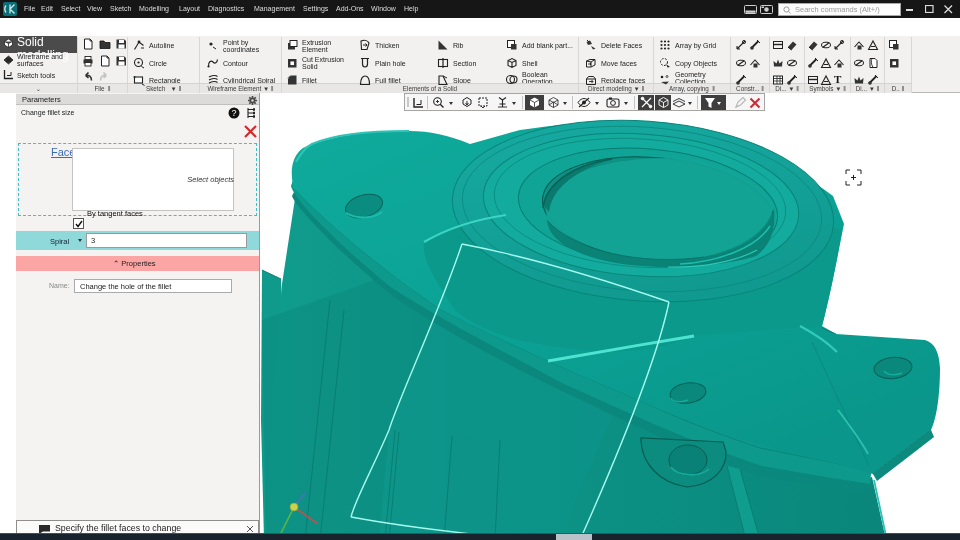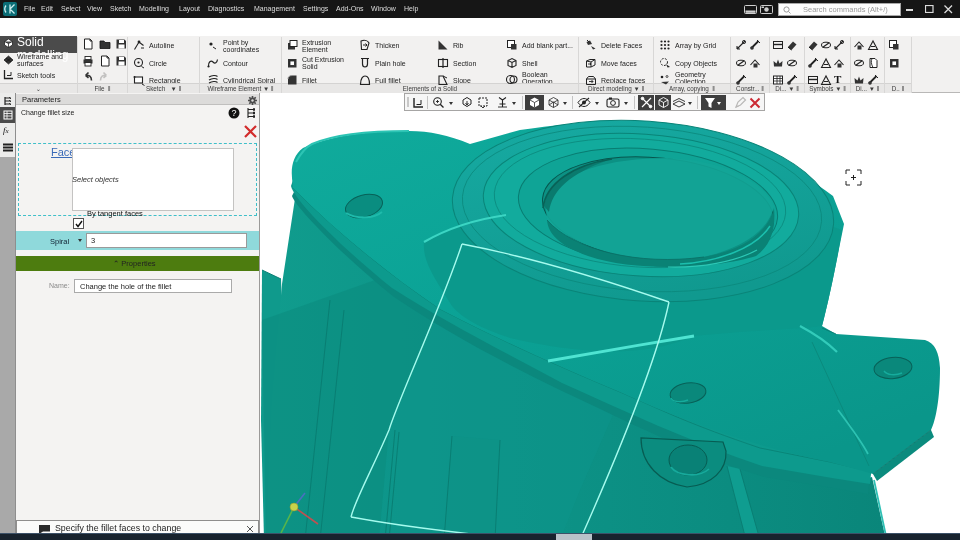--- a/index.html
+++ b/index.html
@@ -1,21 +1,21 @@
 <!DOCTYPE html>
 <html><head>
 <meta charset="utf-8">
 <style>
 *{margin:0;padding:0;box-sizing:border-box}
 html,body{width:960px;height:540px;overflow:hidden;font-family:"Liberation Sans",sans-serif;background:#fff}
 #stage{position:relative;width:960px;height:540px}
 .abs{position:absolute}
 #menubar{left:0;top:0;width:960px;height:18px;background:#161616;color:#dedede}
 #menubar .mi{position:absolute;top:5px;font-size:7px}
-#search{position:absolute;left:778px;top:2.5px;width:123px;height:13px;background:#fdfdfd;border:1px solid #a8a8a8;color:#9a9a9a;font-size:7.5px;line-height:12px;padding-left:24px}
+#search{position:absolute;left:778px;top:2.5px;width:123px;height:13px;background:#fdfdfd;border:1px solid #a8a8a8;color:#9a9a9a;font-size:7.5px;line-height:12px;padding-left:16px}
 #tabbar{left:0;top:18px;width:960px;height:18px;background:#8d8d8d}
 #tabhome{position:absolute;left:0;top:0;width:33px;height:18px;background:#161616}
 #tab1{position:absolute;left:33px;top:0;width:103px;height:18px;background:#3d3d3d;color:#eee;font-size:7.5px;line-height:18px;padding-left:19px}
 #ribbon{left:0;top:36px;width:960px;height:57px;background:#f2f1f0;border-bottom:1px solid #b9b8b7}
 .rlbl{position:absolute;top:47px;height:10px;left:0;background:#e8e7e6;border-top:1px solid #d4d3d2;color:#3a3a3a;font-size:6.3px;text-align:center;line-height:10px;white-space:nowrap;overflow:hidden}
 .rsep{position:absolute;top:1px;width:1px;height:56px;background:#d8d7d6}
 .ri{position:absolute;font-size:7px;color:#1c1c1c;white-space:nowrap;line-height:7.4px}
 .icn{position:absolute}
 #sidestrip{left:0;top:93px;width:16px;height:440px;background:#a9a9a9;border-right:1px solid #8e8e8e}
 #panel{left:16px;top:93px;width:244px;height:440px;background:#f4f3f2;border-right:1px solid #9b9a99;font-size:7px;color:#222}
@@ -615,36 +615,20 @@
         <use href="#g5"></use>
       </svg>
   <svg class="isvg" style="left:888px;top:3px" width="12" height="12">
         <use href="#s-blank"></use>
       </svg>
   <svg class="isvg" style="left:888px;top:20.5px" width="12" height="12">
         <use href="#s-cut"></use>
       </svg>
 </div>
 
-<div class="abs" id="sidestrip">
-  <div class="abs" style="left:0;top:0;width:15px;height:64px;background:#ececeb"></div>
-  <div class="abs" style="left:0;top:14px;width:15px;height:16px;background:#4b4b4b"></div>
-  <svg class="abs" style="left:3px;top:3px" width="10" height="10" fill="none" stroke="#222">
-        <path d="M2,1 L2,9 M2,2 L8,2 M2,5 L8,5 M2,8 L8,8" stroke-width="1.2"></path>
-        <path d="M6,1 L8,3 M6,4 L8,6 M6,7 L8,9" stroke-width="0.8"></path>
-      </svg>
-  <svg class="abs" style="left:3px;top:17px" width="10" height="10" fill="none" stroke="#fff">
-        <rect x="1" y="1" width="8" height="8" stroke-width="1"></rect>
-        <path d="M1,3.5 L9,3.5 M1,6 L9,6 M4,1 L4,9" stroke-width="0.8"></path>
-      </svg>
-  <div class="abs" style="left:3px;top:32px;font-size:9px;font-style:italic;color:#111;font-family:'Liberation Serif',serif">f<span style="font-size:7px">x</span></div>
-  <svg class="abs" style="left:3px;top:50px" width="10" height="9">
-        <path d="M0,1.5 H10 M0,4.5 H10 M0,7.5 H10" stroke="#222" stroke-width="2"></path>
-      </svg>
-</div>
 
 <div class="abs" id="panel">
   <div id="panelhdr">Parameters</div>
   <svg class="abs" style="left:232px;top:2.5px" width="9" height="9">
         <circle cx="4.5" cy="4.5" r="3" fill="#4a4a4a"></circle>
         <circle cx="4.5" cy="4.5" r="1.2" fill="#dcdbda"></circle>
         <g stroke="#4a4a4a" stroke-width="1.6">
           <path d="M4.5,0 V2 M4.5,7 V9 M0,4.5 H2 M7,4.5 H9 M1.3,1.3 L2.6,2.6 M6.4,6.4 L7.7,7.7 M7.7,1.3 L6.4,2.6 M2.6,6.4 L1.3,7.7"></path>
         </g>
       </svg>
@@ -656,31 +640,31 @@
   <svg class="abs" style="left:230px;top:14px" width="11" height="12" fill="none" stroke="#222">
         <path d="M2,1 L2,11 M2,2.5 L8,2.5 M2,6 L8,6 M2,9.5 L8,9.5" stroke-width="1.1"></path>
         <path d="M8,1.2 L8,3.8 M8,4.7 L8,7.3 M8,8.2 L8,10.8" stroke-width="2"></path>
       </svg>
   <svg class="abs" style="left:227px;top:31px" width="15" height="15">
         <path d="M2,2 L13,13 M13,2 L2,13" stroke="#d22b2b" stroke-width="2.2"></path>
       </svg>
   <div class="abs" style="left:2px;top:50px;width:239px;height:73px;border:1px dashed #3fbfc9"></div>
   <div class="abs" style="left:35px;top:53px;font-size:11px;color:#3a6ab8;text-decoration:underline">Faces</div>
   <div class="abs" style="left:56px;top:55px;width:162px;height:63px;background:#fff;border:1px solid #c4c3c2"></div>
-  <div class="abs" style="left:56px;top:82px;width:162px;text-align:left;font-size:7.5px;font-style:italic;color:#333">Select objects</div>
+  <div class="abs" style="left:56px;top:82px;width:162px;text-align:right;font-size:7.5px;font-style:italic;color:#333">Select objects</div>
   <div class="abs" style="left:57px;top:125px;width:11px;height:11px;background:#fff;border:1px solid #555"></div>
   <svg class="abs" style="left:58px;top:126px" width="10" height="10">
         <path d="M2,5 L4,7.5 L8,2" fill="none" stroke="#111" stroke-width="1.4"></path>
       </svg>
   <div class="abs" style="left:71px;top:116px;font-size:7.5px;color:#111">By tangent faces</div>
   <div class="abs" style="left:0;top:138px;width:243px;height:19px;background:#8fd9db"></div>
   <div class="abs" style="left:34px;top:143.5px;font-size:7.5px;color:#123">Spiral</div>
   <span class="caret abs" style="left:62px;top:146px"></span>
   <div class="abs" style="left:70px;top:140px;width:161px;height:15px;background:#fff;border:1px solid #9a9a9a;font-size:7.5px;line-height:13px;padding-left:4px">3</div>
-  <div class="abs" style="left:0;top:163px;width:243px;height:15px;background:#4d7c0f;font-size:7.5px;color:#222;line-height:15px"><span style="margin-left:97px">⌃ Properties</span></div>
+  <div class="abs" style="left:0;top:163px;width:243px;height:15px;background:#fca5a5;font-size:7.5px;color:#222;line-height:15px"><span style="margin-left:97px">⌃ Properties</span></div>
   <div class="abs" style="left:33px;top:189px;font-size:7px;color:#8a8a8a">Name:</div>
   <div class="abs" style="left:58px;top:186px;width:158px;height:14px;background:#fff;border:1px solid #aaa;font-size:7.5px;line-height:13px;padding-left:5px">Change the hole of the fillet</div>
 </div>
 
 <div class="abs" id="statusmsg">
   <svg class="abs" style="left:22px;top:4px" width="11" height="9">
         <path d="M0,0 H11 V6.5 H4 L0,9 Z" fill="#2a2a2a"></path>
       </svg>
   <span style="margin-left:38px">Specify the fillet faces to change</span>
   <svg class="abs" style="left:229px;top:4px" width="8" height="8">

